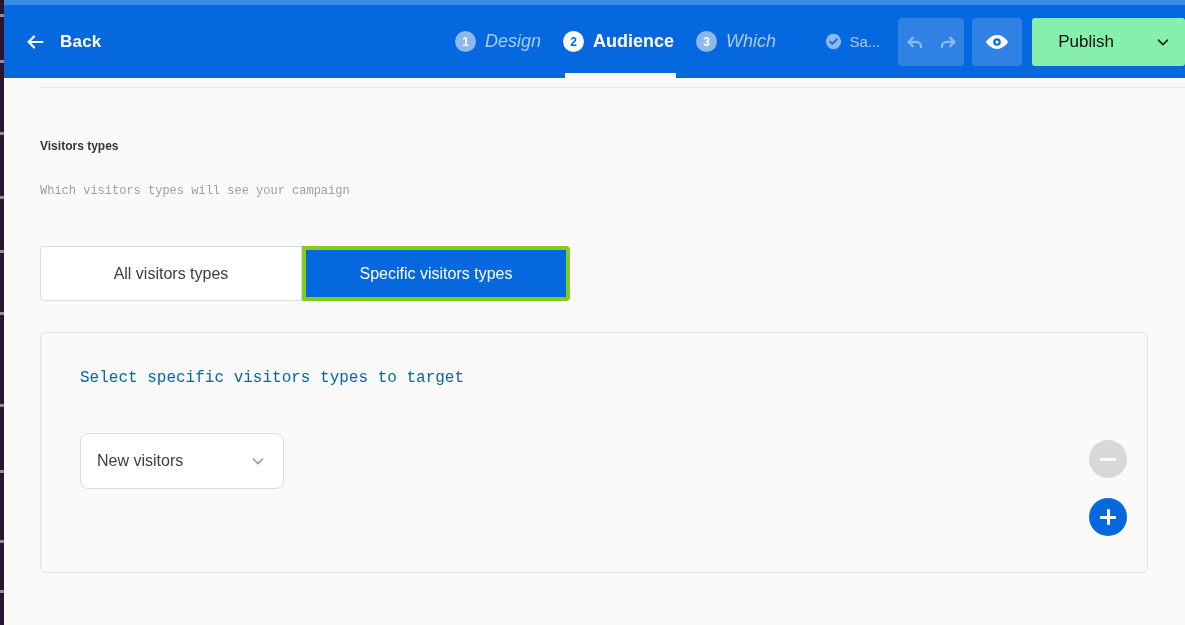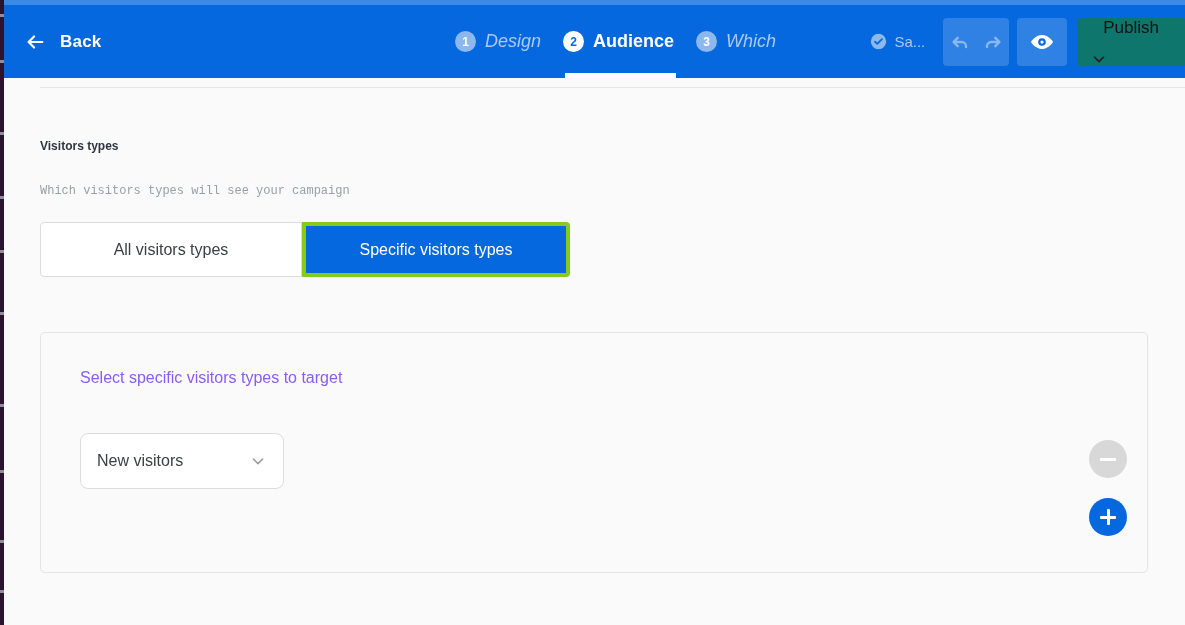--- a/index.html
+++ b/index.html
@@ -195,26 +195,25 @@
     background: #2f81e4;
     border-radius: 4px;
     display: flex;
     align-items: center;
     justify-content: center;
     cursor: pointer;
     margin-right: 10px;
   }
   .publish {
     display: flex;
-    align-items: flex-start;
-    background: #0f766e;
+    align-items: center;
+    background: #86efac;
     height: 48px;
     border-radius: 3px;
     overflow: hidden;
-    flex-direction: column;
   }
   .publish-main {
     display: flex;
     align-items: center;
     justify-content: center;
     padding: 0 26px;
     font-size: 17px;
     color: #111111;
     cursor: pointer;
     white-space: nowrap;
@@ -265,21 +264,21 @@
     top: 106px;
     font-size: 12px;
     color: #9aa0a6;
     font-family: Liberation Mono, monospace;
   }
 
   
   .segmented {
     position: absolute;
     left: 40px;
-    top: 144px;
+    top: 168px;
     display: flex;
     height: 55px;
   }
   .seg {
     display: flex;
     align-items: center;
     justify-content: center;
     font-size: 16px;
     cursor: pointer;
     box-sizing: border-box;
@@ -309,21 +308,22 @@
     box-sizing: border-box;
     background: #fafafa;
     border: 1px solid #e4e4e4;
     border-radius: 5px;
   }
   .panel-label {
     position: absolute;
     left: 39px;
     top: 36px;
     font-size: 16px;
-    color: #8b5cf6;
+    color: #0369a1;
+    font-family: Liberation Mono, monospace;
   }
   .select {
     position: absolute;
     left: 39px;
     top: 100px;
     width: 204px;
     height: 56px;
     box-sizing: border-box;
     background: #ffffff;
     border: 1px solid #dadce0;

